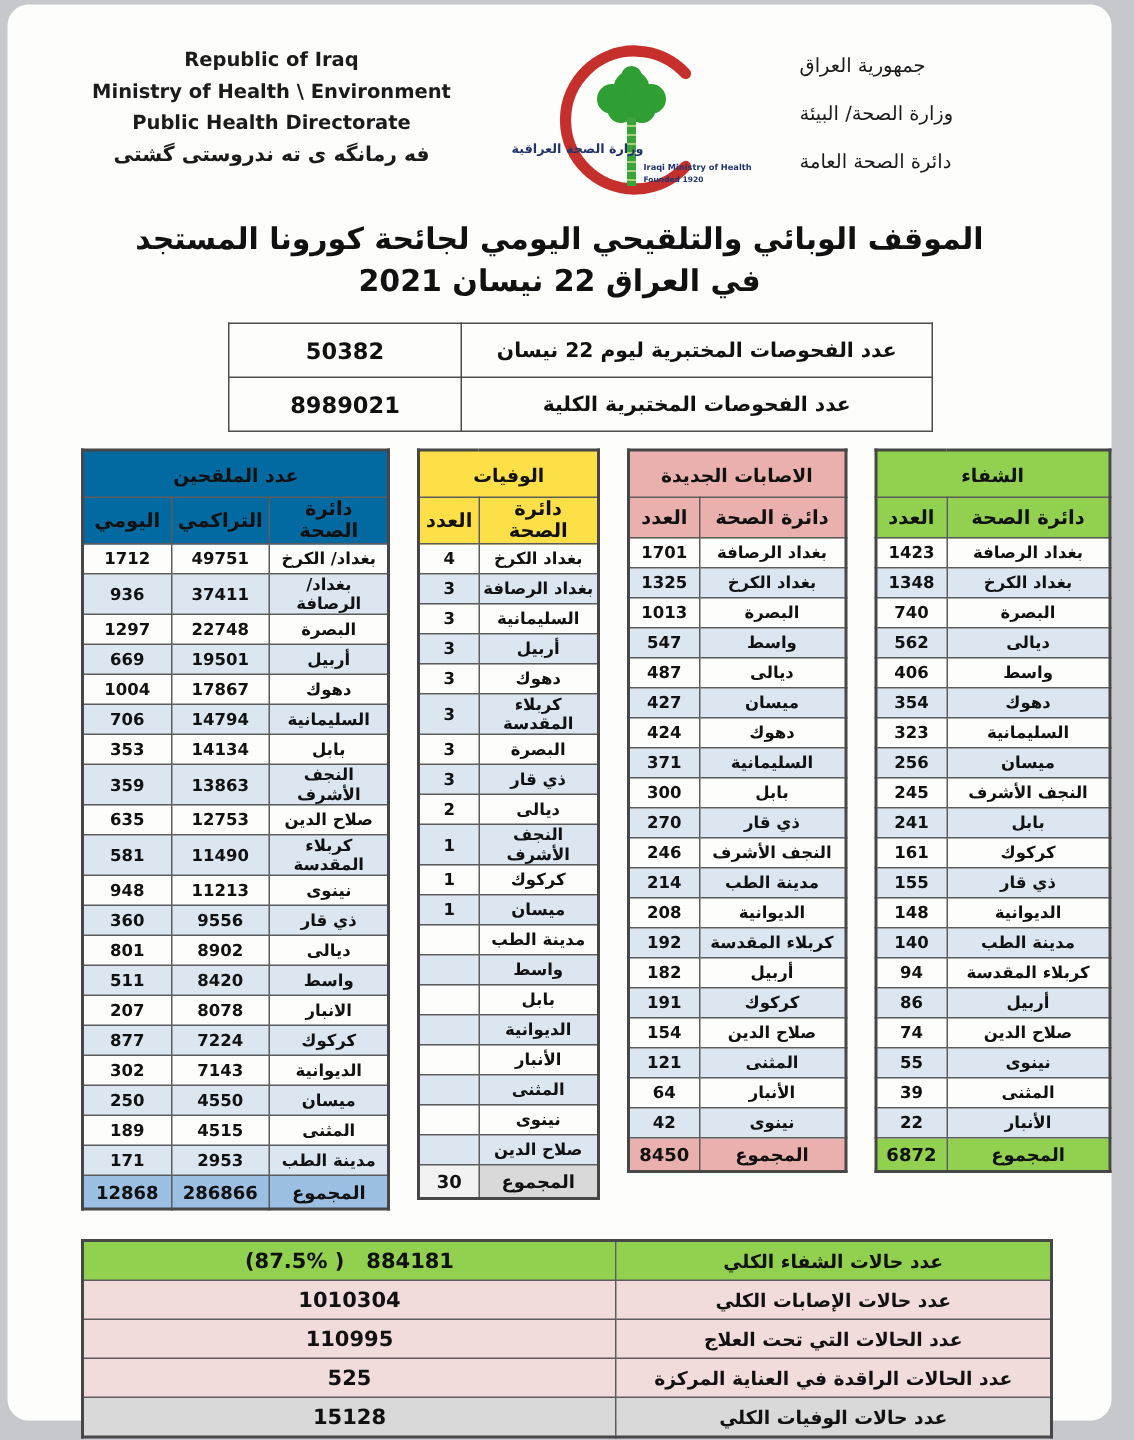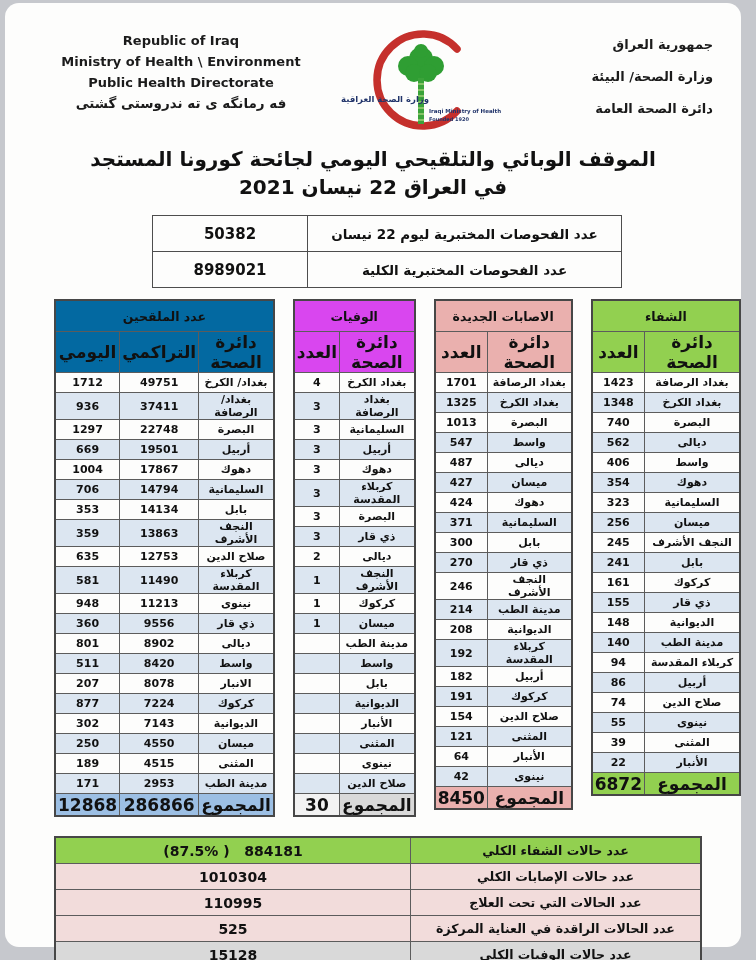--- a/index.html
+++ b/index.html
@@ -11,47 +11,47 @@
   .page {
     position:relative; margin:3px 0 0 5px; width:736px; height:944px;
     background:#fdfdfc; border-radius:14px; box-sizing:border-box;
     padding-top:14px;
   }
   
   .hdr { display:flex; justify-content:space-between; align-items:flex-start; padding:6px 28px 0 48px; }
   .hdr-en { width:256px; text-align:center; font-weight:bold; font-size:13px; color:#1b1b1b; line-height:1.6; padding-top:8px; }
   .hdr-en .ku { font-size:13.5px; direction:rtl; }
   .hdr-logo { width:170px; height:118px; position:relative; }
-  .hdr-ar { width:180px; text-align:right; font-weight:bold; font-size:13px; color:#1b1b1b; direction:rtl; line-height:2.45; padding-top:6px; }
+  .hdr-ar { width:180px; text-align:left; font-weight:normal; font-size:13px; color:#1b1b1b; direction:rtl; line-height:2.45; padding-top:6px; }
   
   .title { text-align:center; direction:rtl; font-weight:bold; color:#111; margin-top:6px; }
   .title .l1 { font-size:20px; }
   .title .l2 { font-size:20px; margin-top:4px; }
   
   table { border-collapse:collapse; }
   .tests { margin:16px 0 4px 147px; width:470px; }
   .tests td { border:1px solid #4d4d4d; height:33px; font-weight:bold; text-align:center; vertical-align:middle; }
   .tests .val { width:152px; font-size:15px; color:#111; }
   .tests .lbl { direction:rtl; font-size:13.5px; color:#111; }
   
   .main { display:flex; gap:18px; margin:11px 0 0 49px; align-items:flex-start; }
   .gov { border:2px solid #474747; }
   .gov th, .gov td { border:1px solid #5c5c5c; padding:0 2px; vertical-align:middle; text-align:center; }
   .gov .t-title { height:30px; font-size:12.5px; font-weight:bold; direction:rtl; color:#111; }
-  .gov .ch { height:26px; font-size:17px; font-weight:bold; direction:rtl; color:#111; }
+  .gov .ch { height:26px; font-size:13px; font-weight:bold; direction:rtl; color:#111; }
   .gov td { height:19px; font-size:11px; font-weight:bold; color:#111; }
   .gov tbody tr.stripe td { background:#dce6f1; }
   .gov .prov { direction:rtl; }
-  .gov tfoot td { height:21px; font-size:17px; }
+  .gov tfoot td { height:21px; font-size:12px; }
   .t-blue  { width:207px; } .t-blue .c0{width:58px;} .t-blue .c1{width:62px;} .t-blue .c2{width:83px;}
   .t-gray  { width:122px; } .t-gray .c0{width:36px;} .t-gray .c1{width:84px;}
   .t-pink  { width:147px; } .t-pink .c0{width:44px;} .t-pink .c1{width:101px;}
   .t-green { width:159px; } .t-green .c0{width:44px;} .t-green .c1{width:113px;}
   .t-blue .t-title,  .t-blue .ch  { background:#0369a1; }
-  .t-gray .t-title,  .t-gray .ch  { background:#d946ef; }
+  .t-gray .t-title,  .t-gray .ch  { background:#fde047; }
   .t-pink .t-title,  .t-pink .ch  { background:#eab0ae; }
   .t-green .t-title, .t-green .ch { background:#92d050; }
   .t-blue  tfoot td { background:#9cbfe4; }
   .t-gray  tfoot .prov { background:#d9d9d9; } .t-gray tfoot .num { background:#f2f2f2;margin-left:47px; }
   .t-pink  tfoot td { background:#eab0ae; }
   .t-green tfoot td { background:#92d050; }
   
   .summary { margin:19px 0 0 49px; width:648px; border:2px solid #474747; }
   .summary td { border:1px solid #5c5c5c; height:23px; font-weight:bold; text-align:center; vertical-align:middle; color:#111; }
   .summary .sval { width:352px; font-size:14px; }

